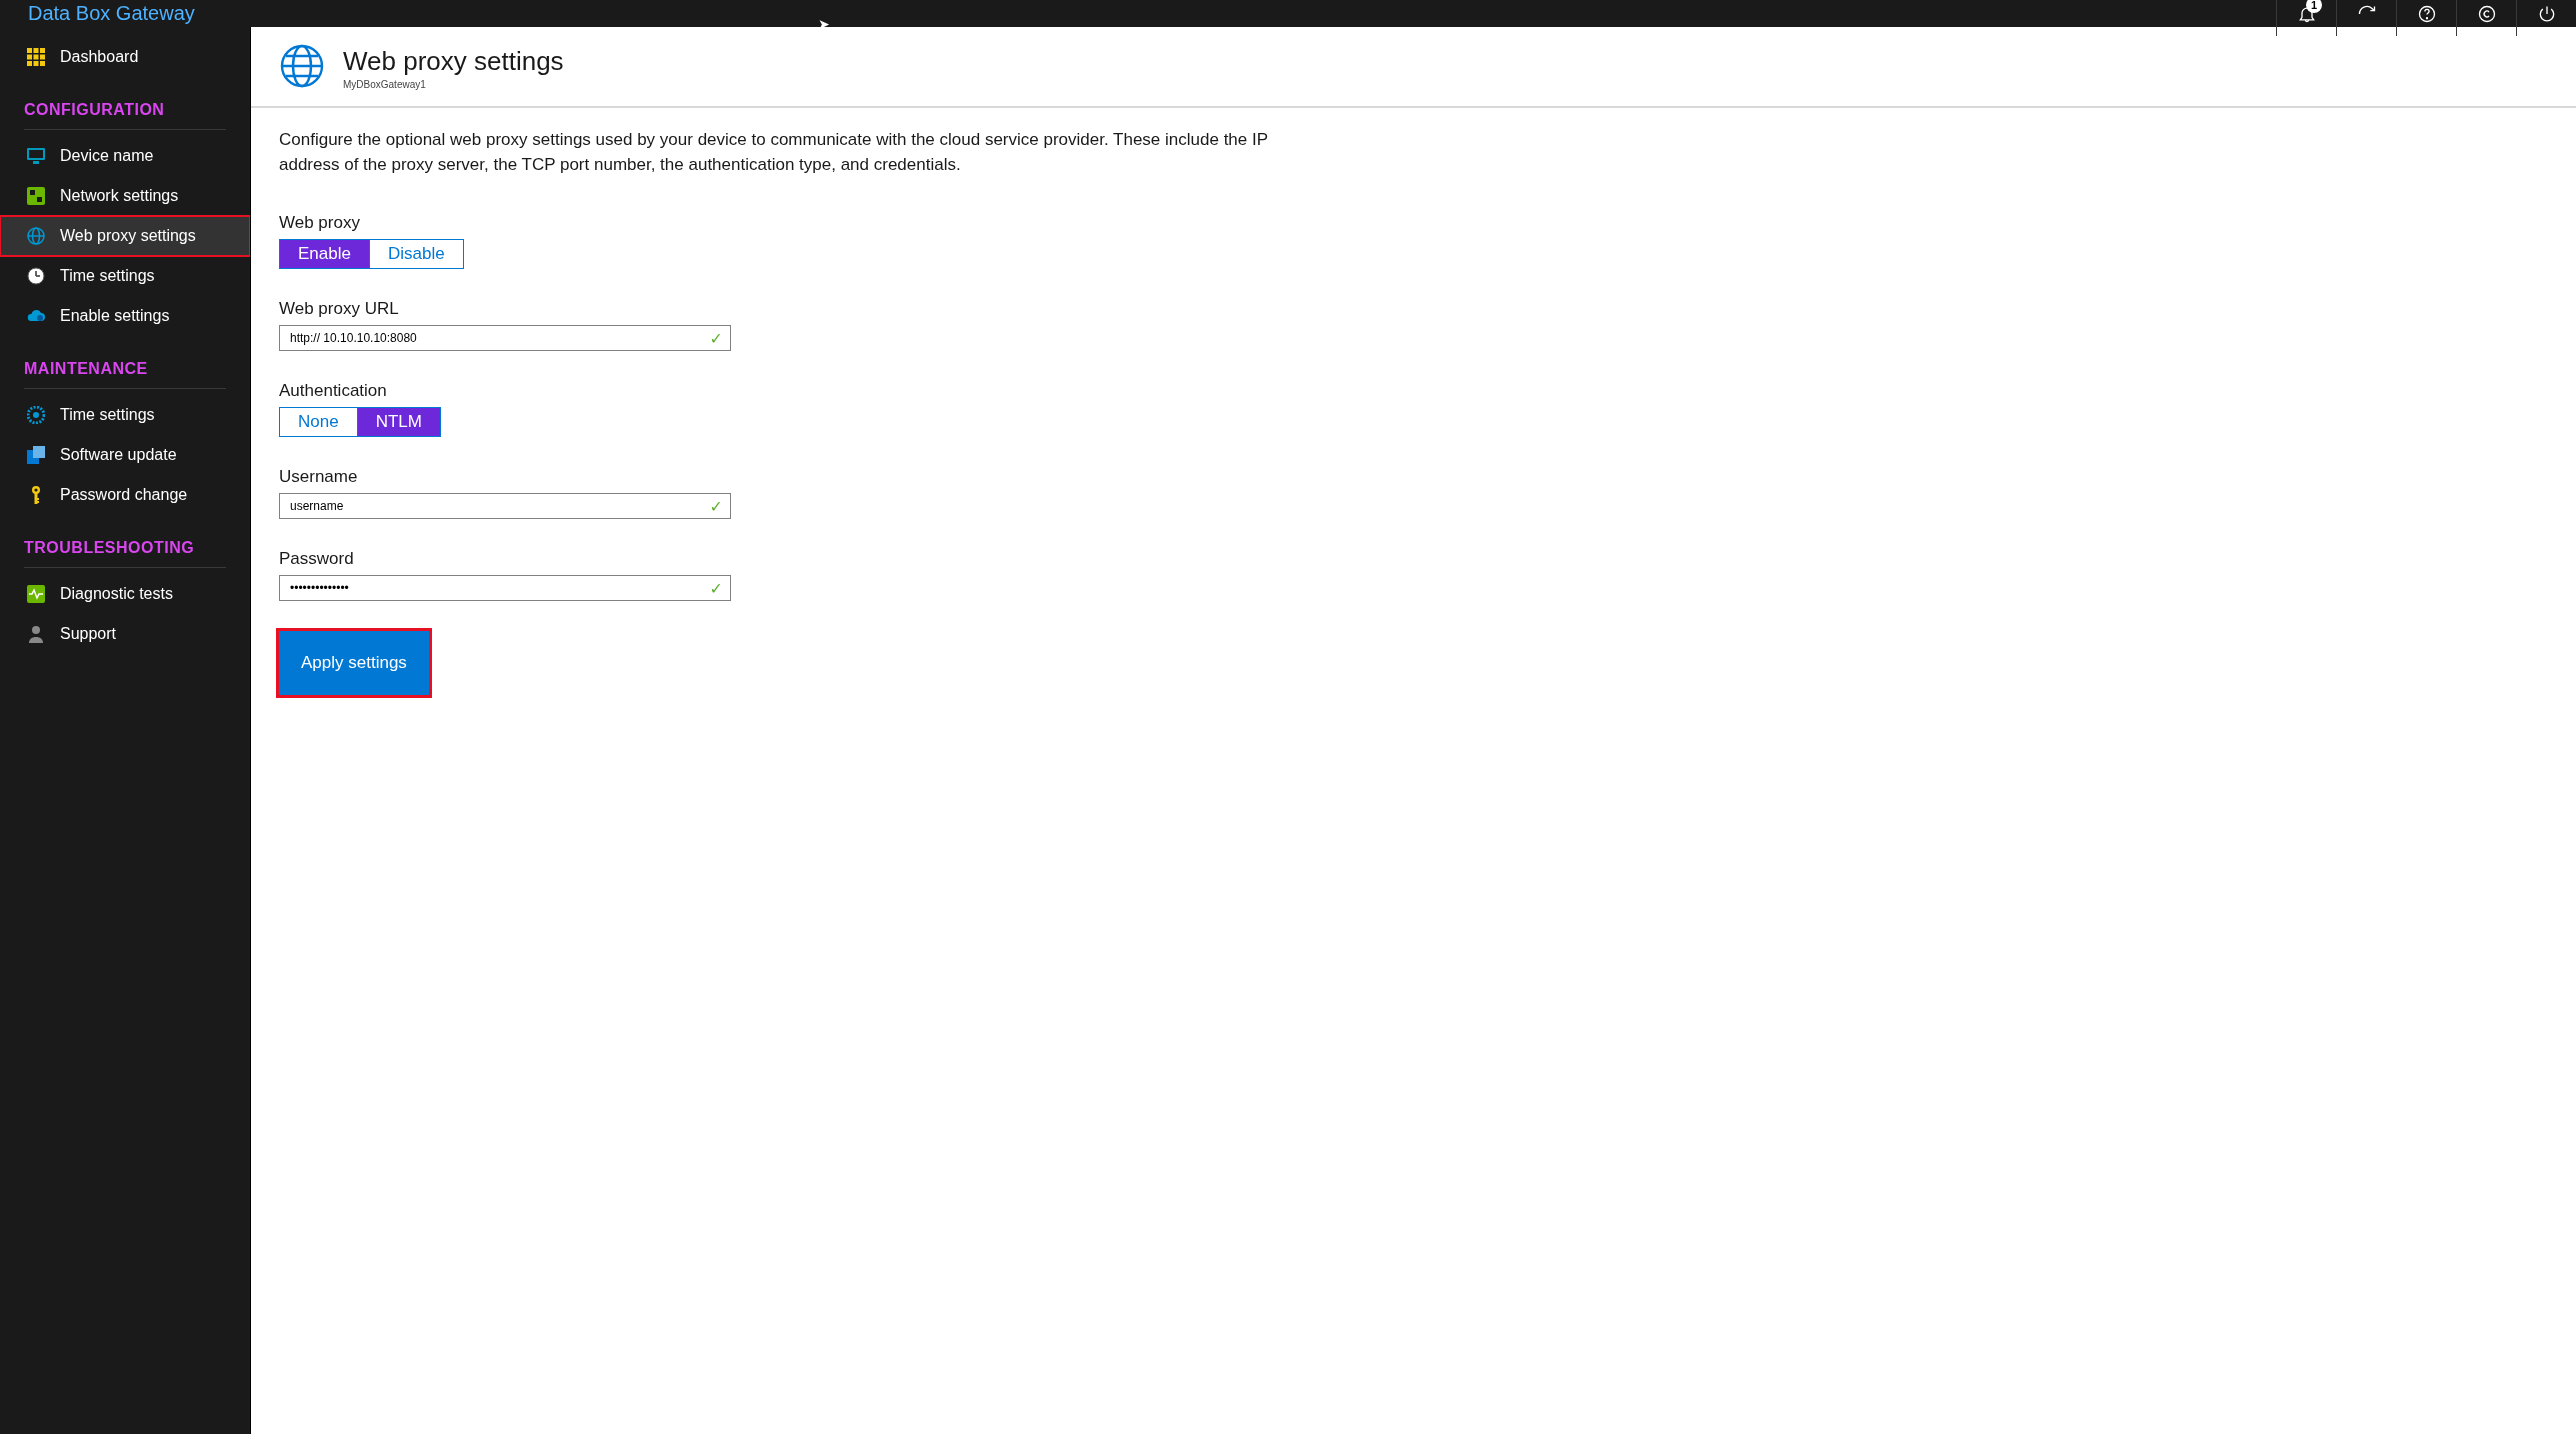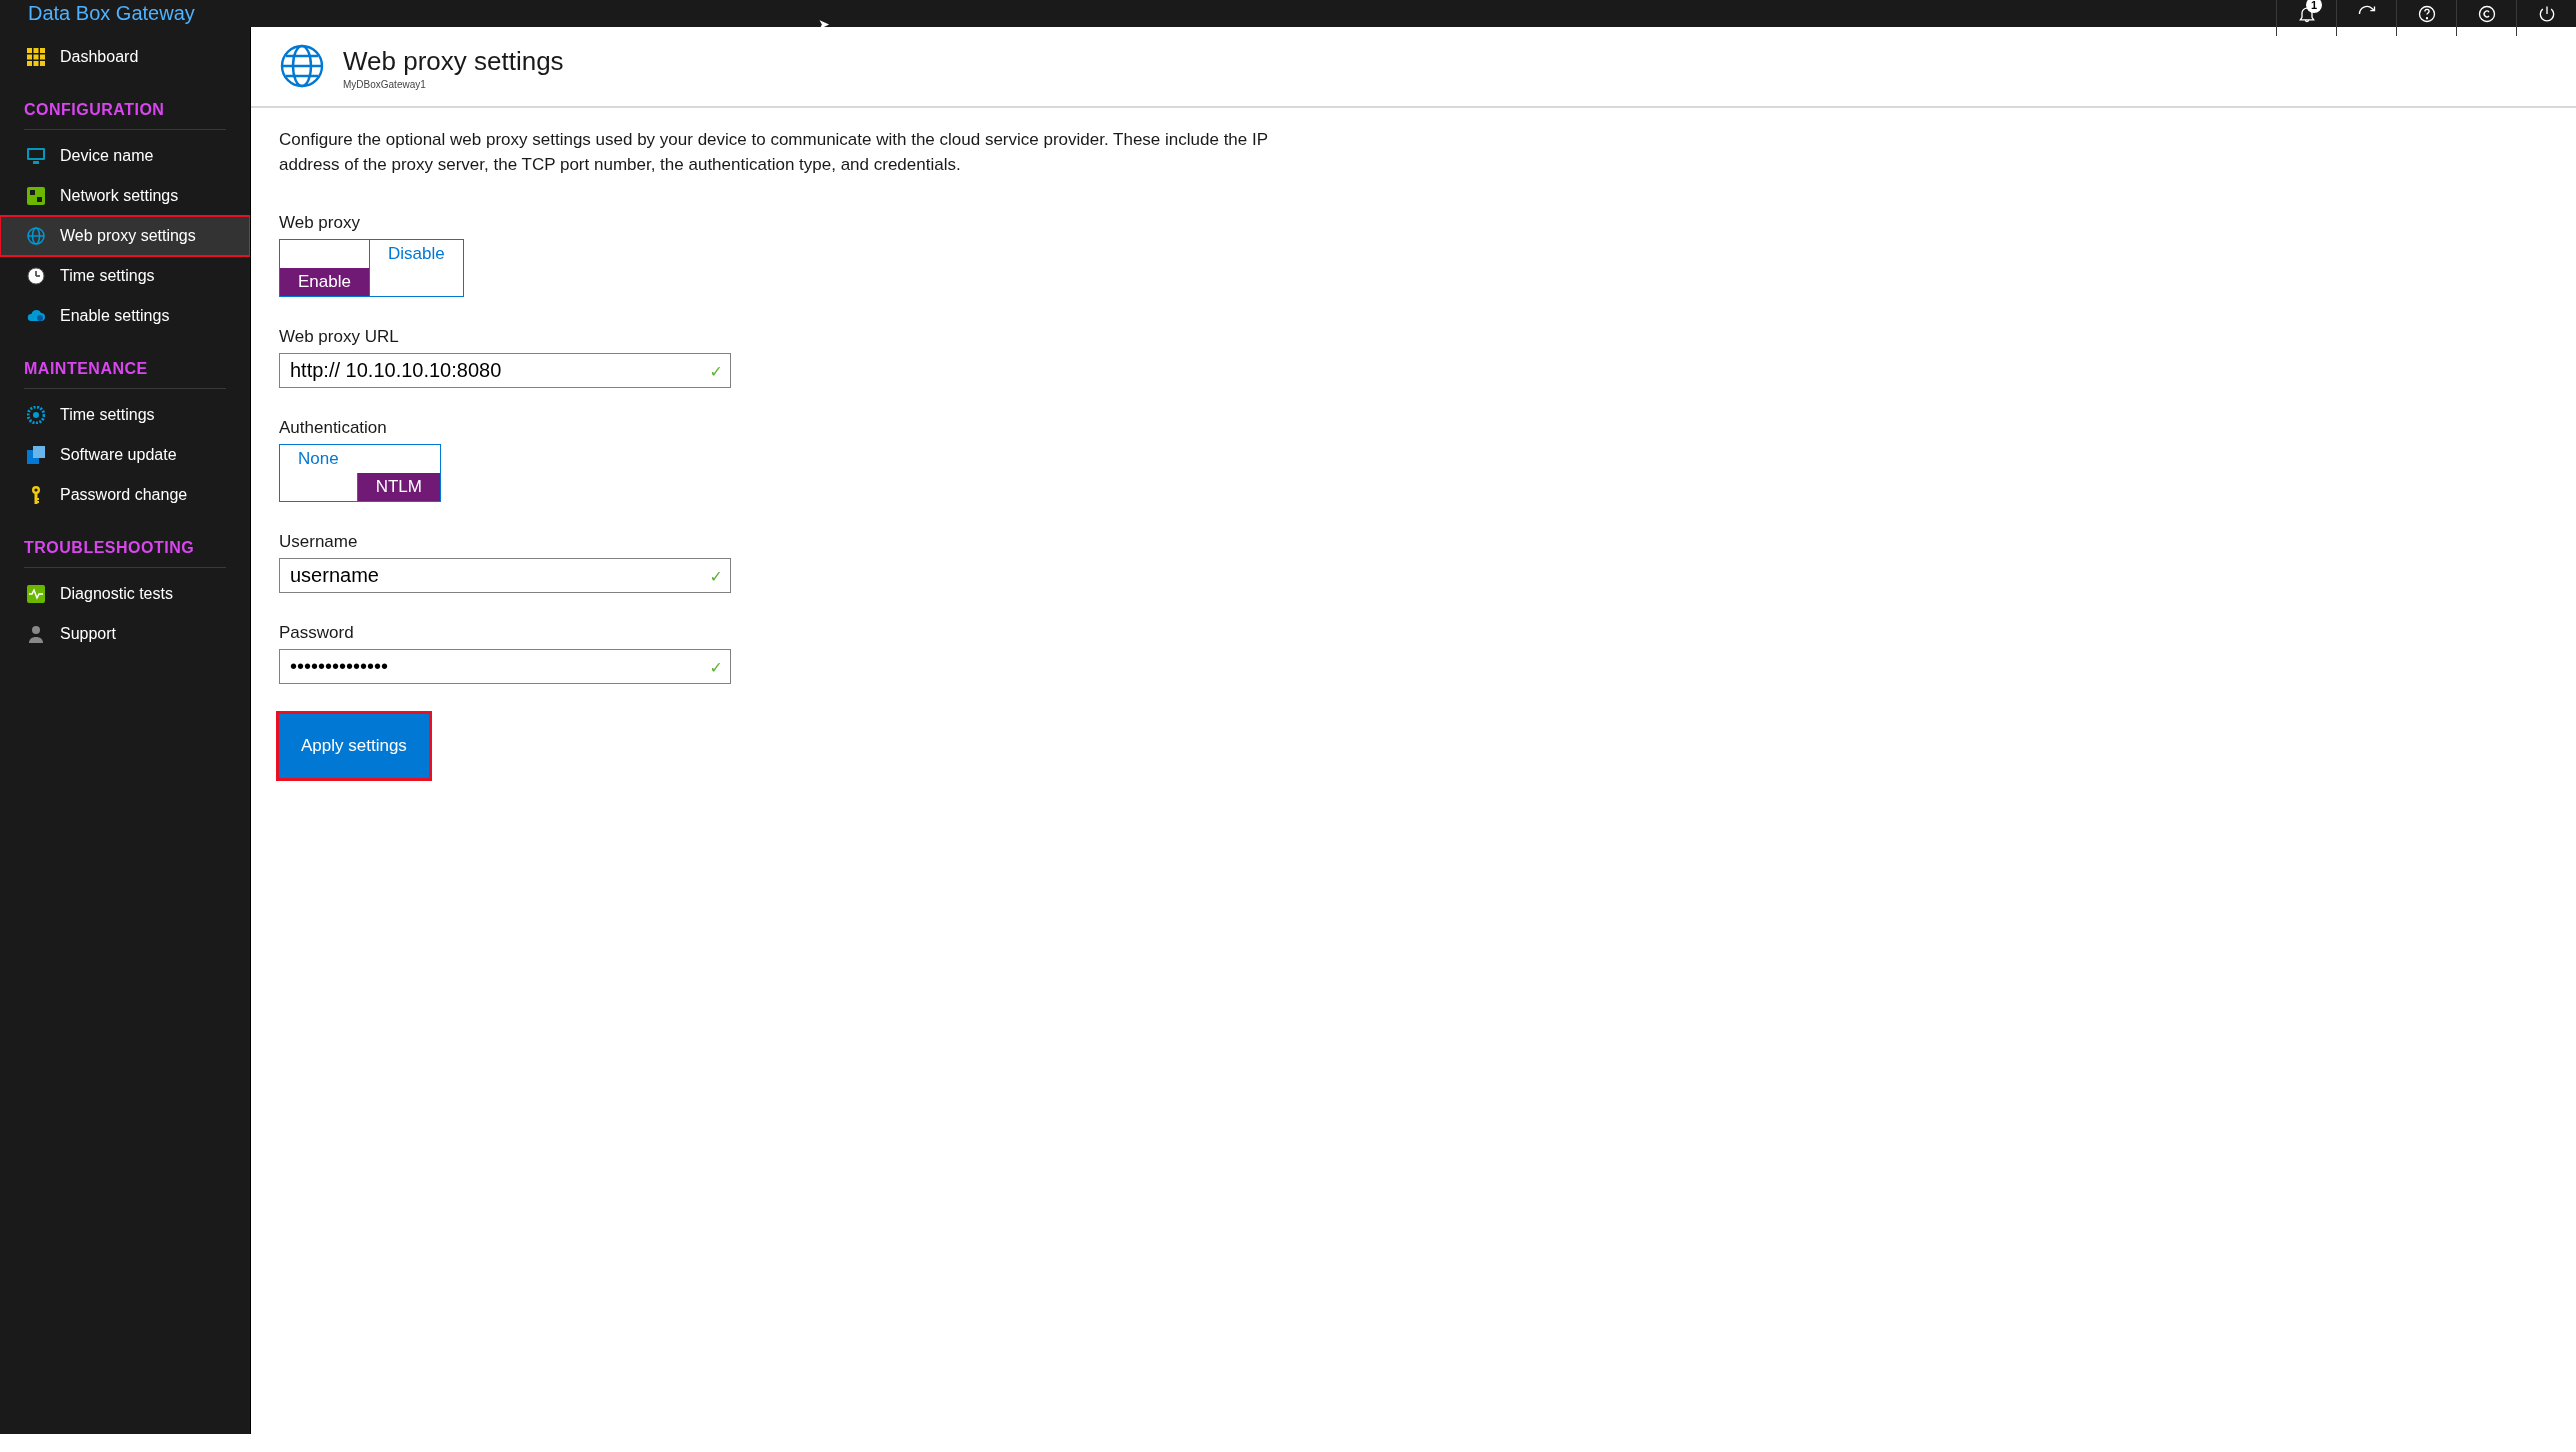--- a/index.html
+++ b/index.html
@@ -156,37 +156,36 @@
   }
   .toggle-opt {
     padding: 4px 18px;
     font-size: 17px;
     cursor: pointer;
     background: #fff;
     color: #0078d4;
     user-select: none;
   }
   .toggle-opt.selected {
-    background: #701a75;
+    background: #6d28d9;
     color: #fff;
-    margin-top: 28px;
   }
   .toggle-opt + .toggle-opt {
     border-left: 1px solid #0078d4;
   }
 
   
   .input-wrap {
     position: relative;
     width: 452px;
   }
   .text-input {
     width: 100%;
     padding: 5px 32px 5px 10px;
-    font-size: 20px;
+    font-size: 12px;
     border: 1px solid #808080;
     background: #fff;
     font-family: inherit;
   }
   .check {
     position: absolute;
     right: 8px;
     top: 50%;
     transform: translateY(-50%);
     color: #5fb030;

